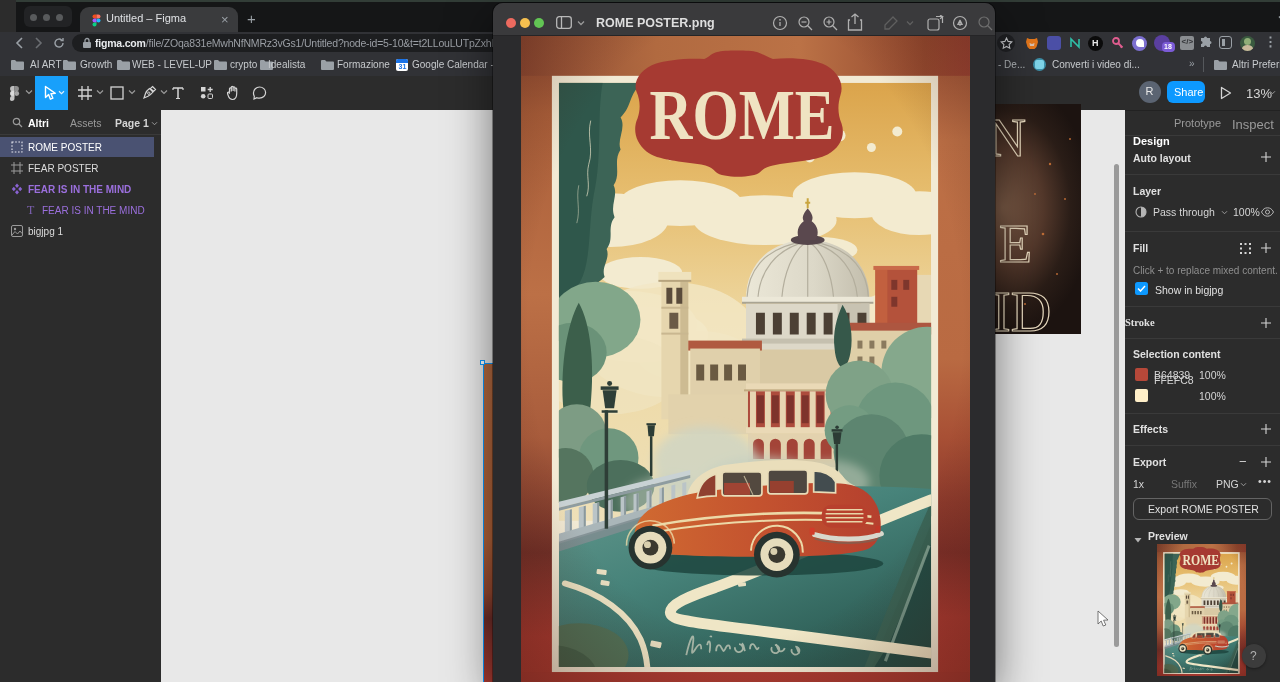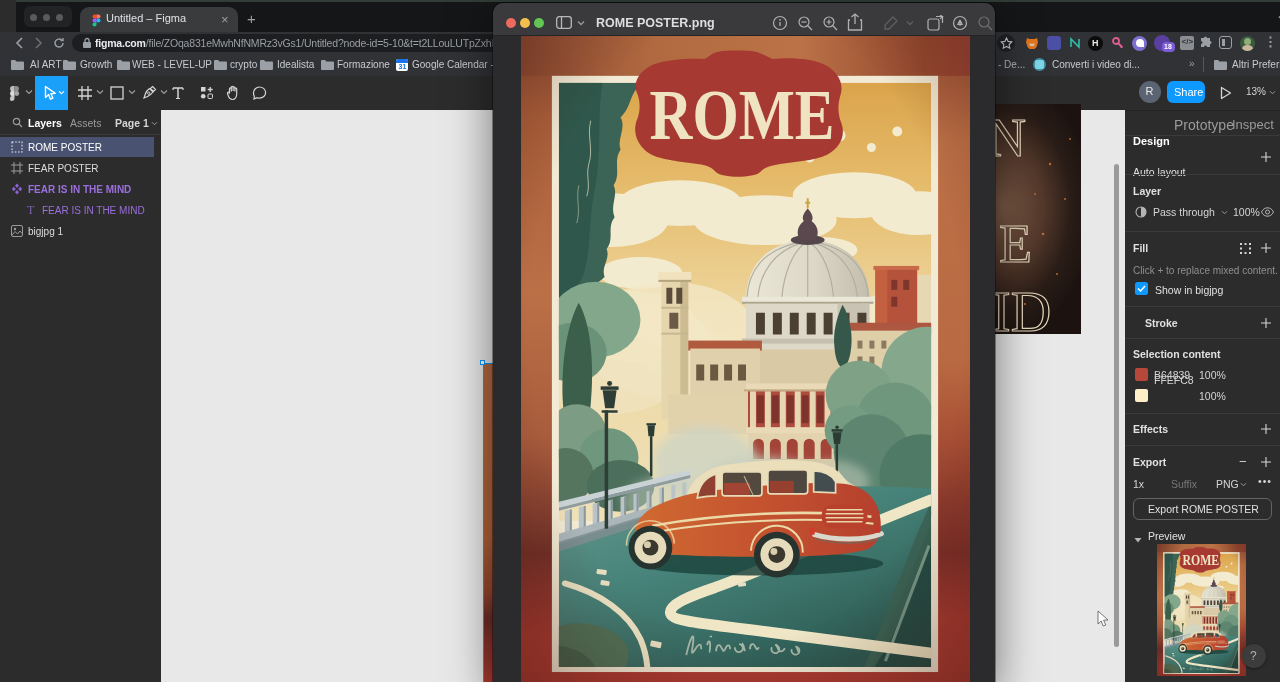--- a/index.html
+++ b/index.html
@@ -69,21 +69,21 @@
         <path d="M1 2a1 1 0 0 1 1-1h3l1.5 1.5H13a1 1 0 0 1 1 1V10a1 1 0 0 1-1 1H2a1 1 0 0 1-1-1z" fill="#9aa0a6"></path>
       </svg>
     <div class="abs" style="left:132px;top:5px;">WEB - LEVEL-UP</div>
     <svg class="abs" style="left:213px;top:5px;" width="14" height="12" viewBox="0 0 14 12">
         <path d="M1 2a1 1 0 0 1 1-1h3l1.5 1.5H13a1 1 0 0 1 1 1V10a1 1 0 0 1-1 1H2a1 1 0 0 1-1-1z" fill="#9aa0a6"></path>
       </svg>
     <div class="abs" style="left:230px;top:5px;">crypto</div>
     <svg class="abs" style="left:259px;top:5px;" width="14" height="12" viewBox="0 0 14 12">
         <path d="M1 2a1 1 0 0 1 1-1h3l1.5 1.5H13a1 1 0 0 1 1 1V10a1 1 0 0 1-1 1H2a1 1 0 0 1-1-1z" fill="#9aa0a6"></path>
       </svg>
-    <div class="abs" style="left:277px;top:5px;">Idealista</div>
+    <div class="abs" style="left:268px;top:5px;">Idealista</div>
     <svg class="abs" style="left:320px;top:5px;" width="14" height="12" viewBox="0 0 14 12">
         <path d="M1 2a1 1 0 0 1 1-1h3l1.5 1.5H13a1 1 0 0 1 1 1V10a1 1 0 0 1-1 1H2a1 1 0 0 1-1-1z" fill="#9aa0a6"></path>
       </svg>
     <div class="abs" style="left:337px;top:5px;">Formazione</div>
     <div class="abs" style="left:396px;top:5px;width:12px;height:12px;border-radius:2px;background:#fff;">
         <div style="position:absolute;left:0;top:0;width:12px;height:3.5px;background:#1a73e8;border-radius:2px 2px 0 0;"></div>
         <div style="position:absolute;left:2.5px;top:4px;font-size:7px;color:#1a73e8;font-weight:bold;">31</div>
       </div>
     <div class="abs" style="left:412px;top:5px;">Google Calendar -...</div>
 
@@ -210,33 +210,33 @@
 
     <div class="abs" style="left:1139px;top:5px;width:22px;height:22px;border-radius:50%;background:#5b6472;">
         <div style="position:absolute;left:6.5px;top:4px;font-size:11px;color:#e8e8e8;">R</div>
       </div>
     <div class="abs" style="left:1167px;top:5px;width:38px;height:22px;background:#0d99ff;border-radius:6px;">
         <div style="position:absolute;left:7px;top:4.5px;font-size:11px;color:#ffffff;">Share</div>
       </div>
     <svg class="abs" style="left:1220px;top:10px;" width="12" height="14" viewBox="0 0 12 14">
         <path d="M1.5 1.5 L10.5 7 L1.5 12.5 Z" fill="none" stroke="#d5d5d5" stroke-width="1.3" stroke-linejoin="round"></path>
       </svg>
-    <div class="abs" style="left:1246px;top:10px;font-size:10px;color:#d5d5d5;">13%</div>
+    <div class="abs" style="left:1246px;top:10px;font-size:13px;color:#d5d5d5;">13%</div>
     <svg class="abs" style="left:1269px;top:14px;" width="7" height="5" viewBox="0 0 8 6">
         <path d="M1 1.5l3 3 3-3" stroke="#9a9a9a" stroke-width="1.2" fill="none"></path>
       </svg>
   </div>
 
   <div class="abs" style="left:0;top:110px;width:161px;height:572px;background:#2c2c2c;">
     <div class="abs" style="left:0;top:0;width:161px;height:25px;border-bottom:1px solid #3a3a3a;">
       <svg class="abs" style="left:12px;top:7px;" width="11" height="11" viewBox="0 0 11 11">
           <circle cx="4.5" cy="4.5" r="3.2" fill="none" stroke="#9a9a9a" stroke-width="1.2"></circle>
           <path d="M7 7l3 3" stroke="#9a9a9a" stroke-width="1.2"></path>
         </svg>
-      <div class="abs" style="left:28px;top:7px;font-size:10.5px;color:#ffffff;font-weight:bold;">Layers</div>
+      <div class="abs" style="left:28px;top:7px;font-size:10.5px;color:#ffffff;font-weight:bold;">Altri</div>
       <div class="abs" style="left:70px;top:7px;font-size:10.5px;color:#9a9a9a;">Assets</div>
       <div class="abs" style="left:115px;top:7px;font-size:10.5px;color:#d5d5d5;font-weight:bold;">Page 1</div>
       <svg class="abs" style="left:151px;top:11px;" width="7" height="5" viewBox="0 0 8 6">
           <path d="M1 1.5l3 3 3-3" stroke="#9a9a9a" stroke-width="1.2" fill="none"></path>
         </svg>
     </div>
 
     <div class="abs" style="left:0;top:27px;width:154px;height:20px;background:#4a5272;"></div>
     <svg class="abs" style="left:11px;top:31px;" width="12" height="12" viewBox="0 0 12 12">
         <g stroke="#e8e8f0" stroke-width="1.1" stroke-dasharray="1.6 1.6">
@@ -301,25 +301,25 @@
   <div class="abs" style="left:1114px;top:164px;width:5px;height:483px;background:#9a9a9a;border-radius:3px;"></div>
 
   <svg class="abs" style="left:1096px;top:610px;" width="14" height="18" viewBox="0 0 14 18">
       <path d="M2 1 L2 14 L5.2 11 L7.2 16 L9.8 15 L7.6 10.2 L12 10 Z" fill="#fefefe" stroke="#555" stroke-width="0.8"></path>
     </svg>
 
   <div class="abs" style="left:1125px;top:110px;width:155px;height:572px;background:#2c2c2c;font-size:10.5px;color:#d5d5d5;">
     <div class="abs" style="left:0;top:0;width:155px;height:1px;background:#222;"></div>
 
     <div class="abs" style="left:8px;top:25px;font-size:11px;color:#ffffff;font-weight:bold;text-align:right;">Design</div>
-    <div class="abs" style="left:49px;top:7px;font-size:14px;color:#9a9a9a;">Prototype</div>
+    <div class="abs" style="left:49px;top:7px;font-size:11px;color:#9a9a9a;">Prototype</div>
     <div class="abs" style="left:107px;top:7px;font-size:13px;color:#9a9a9a;">Inspect</div>
     <div class="abs" style="left:0;top:25px;width:155px;height:1px;background:#3a3a3a;"></div>
 
-    <div class="abs" style="left:8px;top:56px;color:#e0e0e0;font-weight:normal;">Auto layout</div>
+    <div class="abs" style="left:8px;top:42px;color:#e0e0e0;font-weight:bold;">Auto layout</div>
     <svg class="abs" style="left:136px;top:42px;" width="10" height="10" viewBox="0 0 10 10">
         <path d="M5 0v10M0 5h10" stroke="#d5d5d5" stroke-width="1.1"></path>
       </svg>
     <div class="abs" style="left:0;top:64px;width:155px;height:1px;background:#3a3a3a;"></div>
 
     <div class="abs" style="left:8px;top:75px;color:#e0e0e0;font-weight:bold;">Layer</div>
     <svg class="abs" style="left:10px;top:96px;" width="12" height="12" viewBox="0 0 12 12">
         <circle cx="6" cy="6" r="5" fill="none" stroke="#b5b5b5" stroke-width="1.1"></circle>
         <path d="M6 1a5 5 0 0 1 0 10z" fill="#b5b5b5"></path>
       </svg>
@@ -352,21 +352,21 @@
       </svg>
     <div class="abs" style="left:8px;top:155px;color:#8f8f8f;font-size:10px;white-space:nowrap;">Click + to replace mixed content.</div>
     <div class="abs" style="left:10px;top:172px;width:13px;height:13px;background:#0d99ff;border-radius:2.5px;">
         <svg style="position:absolute;left:2px;top:3px;" width="9" height="7" viewBox="0 0 9 7">
           <path d="M1 3.5L3.5 6 8 1" stroke="#fff" stroke-width="1.5" fill="none"></path>
         </svg>
       </div>
     <div class="abs" style="left:30px;top:174px;color:#e0e0e0;">Show in bigjpg</div>
     <div class="abs" style="left:0;top:196px;width:155px;height:1px;background:#3a3a3a;"></div>
 
-    <div class="abs" style="left:20px;top:207px;color:#e0e0e0;font-weight:bold;">Stroke</div>
+    <div class="abs" style="left:0;top:207px;color:#e0e0e0;font-weight:bold;font-family:Liberation Serif, serif;">Stroke</div>
     <svg class="abs" style="left:136px;top:208px;" width="10" height="10" viewBox="0 0 10 10">
         <path d="M5 0v10M0 5h10" stroke="#d5d5d5" stroke-width="1.1"></path>
       </svg>
     <div class="abs" style="left:0;top:228px;width:155px;height:1px;background:#3a3a3a;"></div>
 
     <div class="abs" style="left:8px;top:238px;color:#e0e0e0;font-weight:bold;">Selection content</div>
     <div class="abs" style="left:10px;top:258px;width:13px;height:13px;background:#b64839;border-radius:2px;"></div>
     <div class="abs" style="left:29px;top:259px;color:#d5d5d5;">B64839</div>
     <div class="abs" style="left:74px;top:259px;color:#d5d5d5;">100%</div>
     <div class="abs" style="left:10px;top:279px;width:13px;height:13px;background:#ffefc8;border-radius:2px;"></div>
@@ -392,21 +392,21 @@
         <path d="M1 1.5l3 3 3-3" stroke="#9a9a9a" stroke-width="1.2" fill="none"></path>
       </svg>
     <div class="abs" style="left:133px;top:365px;color:#d5d5d5;letter-spacing:1px;">•••</div>
     <div class="abs" style="left:8px;top:388px;width:139px;height:22px;border:1px solid #646464;border-radius:6px;">
         <div style="position:absolute;left:0;top:4px;width:139px;text-align:center;color:#e0e0e0;">Export ROME POSTER</div>
       </div>
 
     <svg class="abs" style="left:9px;top:427px;" width="8" height="6" viewBox="0 0 8 6">
         <path d="M0.5 1h7L4 5.5z" fill="#b5b5b5"></path>
       </svg>
-    <div class="abs" style="left:23px;top:420px;color:#e0e0e0;font-weight:normal;">Preview</div>
+    <div class="abs" style="left:23px;top:420px;color:#e0e0e0;font-weight:bold;">Preview</div>
     <div class="abs" style="left:32px;top:434px;width:89px;height:132px;overflow:hidden;">
       <svg width="89" height="132" viewBox="0 0 451 649" preserveAspectRatio="none">
           <use href="#poster"></use>
         </svg>
     </div>
 
     <div class="abs" style="left:1242px;top:645px;"></div>
   </div>
   <div class="abs" style="left:1242px;top:644px;width:24px;height:24px;border-radius:50%;background:#3c3c3c;box-shadow:0 1px 3px rgba(0,0,0,0.4);">
       <div style="position:absolute;left:8px;top:5px;font-size:12px;color:#b0b0b0;">?</div>

